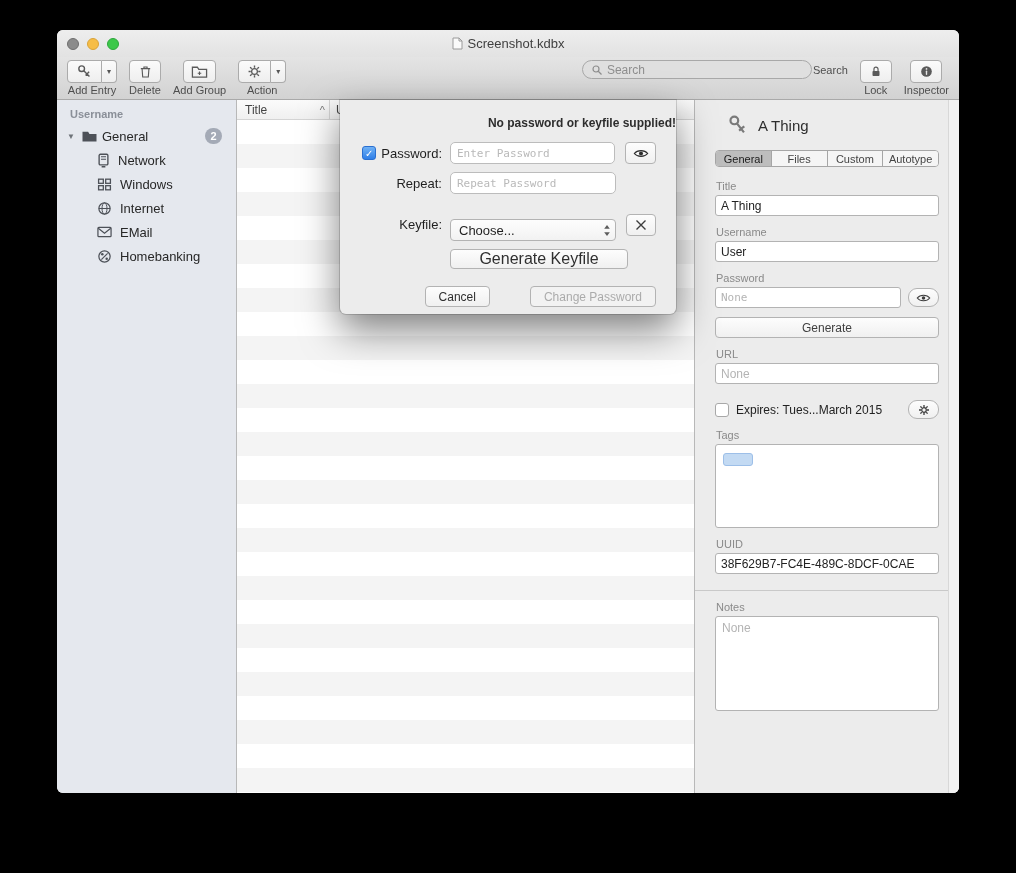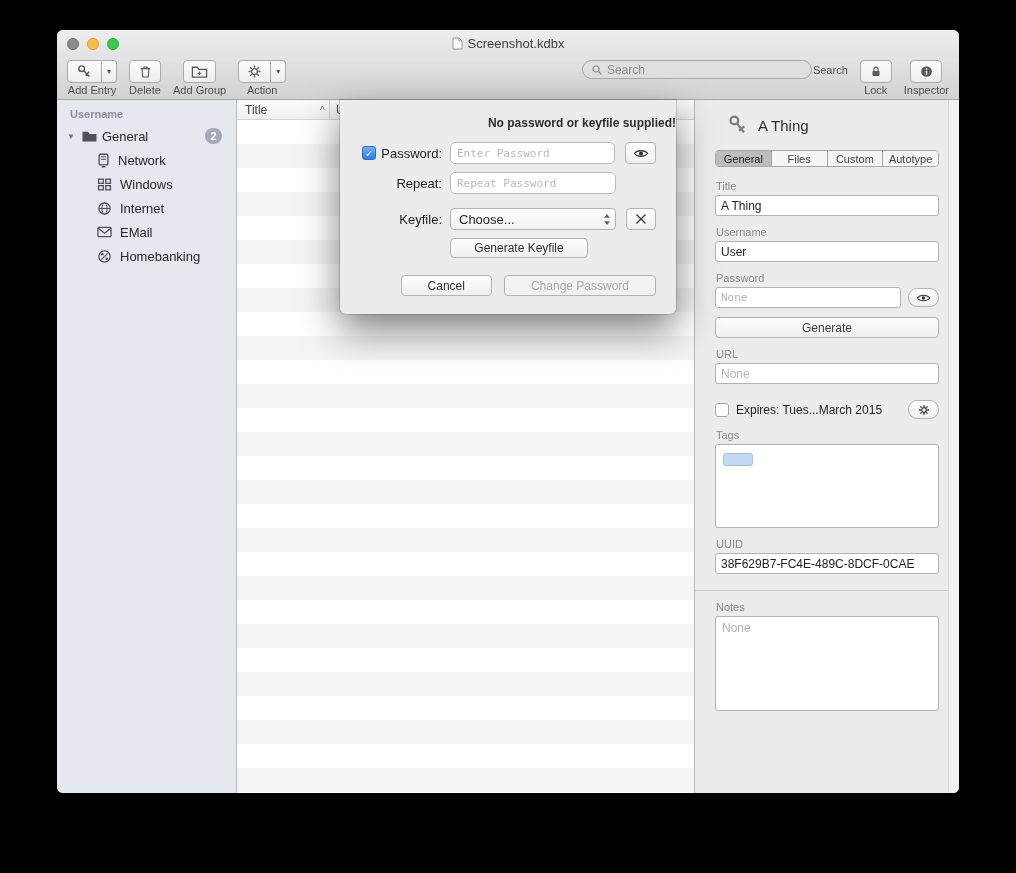--- a/index.html
+++ b/index.html
@@ -154,33 +154,33 @@
     width:166px; height:22px; border:1px solid #bcbcbc; border-radius:5px; background:#fff;
     padding:0 6px; outline:none; font-size:11px; color:#222;
   }
   .dlg-input::placeholder { color:#b9b9b9; }
   .sq-btn {
     width:31px; height:22px; margin-left:10px; border:1px solid #b3b3b3; border-radius:4px;
     background:linear-gradient(#fdfdfd,#f0f0f0); display:flex; align-items:center; justify-content:center; color:#3c3c3c;
   }
   .dd {
     width:172px; height:22px; border:1px solid #b3b3b3; border-radius:4px; background:linear-gradient(#fdfdfd,#f2f2f2);
-    display:flex; align-items:center; font-size:13px; color:#1f1f1f; padding:0 4px 0 8px;
+    display:flex; align-items:center; font-size:13px; color:#1f1f1f; padding:0 4px 0 8px;margin-top:11px;
   }
   .dd .dd-arrows { margin-left:auto; }
   .dlg-genkey {
-    margin:2px 20px 0 110px; width:138px; height:20px;
+    margin:2px 20px 0 110px; width:178px; height:20px;
     border:1px solid #b3b3b3; border-radius:4px; background:linear-gradient(#fdfdfd,#f0f0f0);
-    display:flex; align-items:center; justify-content:center; font-size:12px; color:#2f2f2f;
+    display:flex; align-items:center; justify-content:center; font-size:16px; color:#2f2f2f;
   }
   .dlg-actions { display:flex; justify-content:flex-end; gap:12px; margin:17px 20px 0 0; }
   .dlg-btn {
-    height:21px; padding:0 26px; border:1px solid #b3b3b3; border-radius:4px;
+    height:21px; padding:0 13px; border:1px solid #b3b3b3; border-radius:4px;
     background:linear-gradient(#fdfdfd,#f0f0f0); font-size:12px; color:#2f2f2f;
-    display:flex; align-items:center; justify-content:center;
+    display:flex; align-items:center; justify-content:center;margin-left:28px;
   }
   .dlg-btn.disabled { color:#ababab; background:#f2f2f2; }
 </style>
 </head>
 <body>
 
 <div class="canvas">
   <div class="window">
 
     <div class="titlebar">

